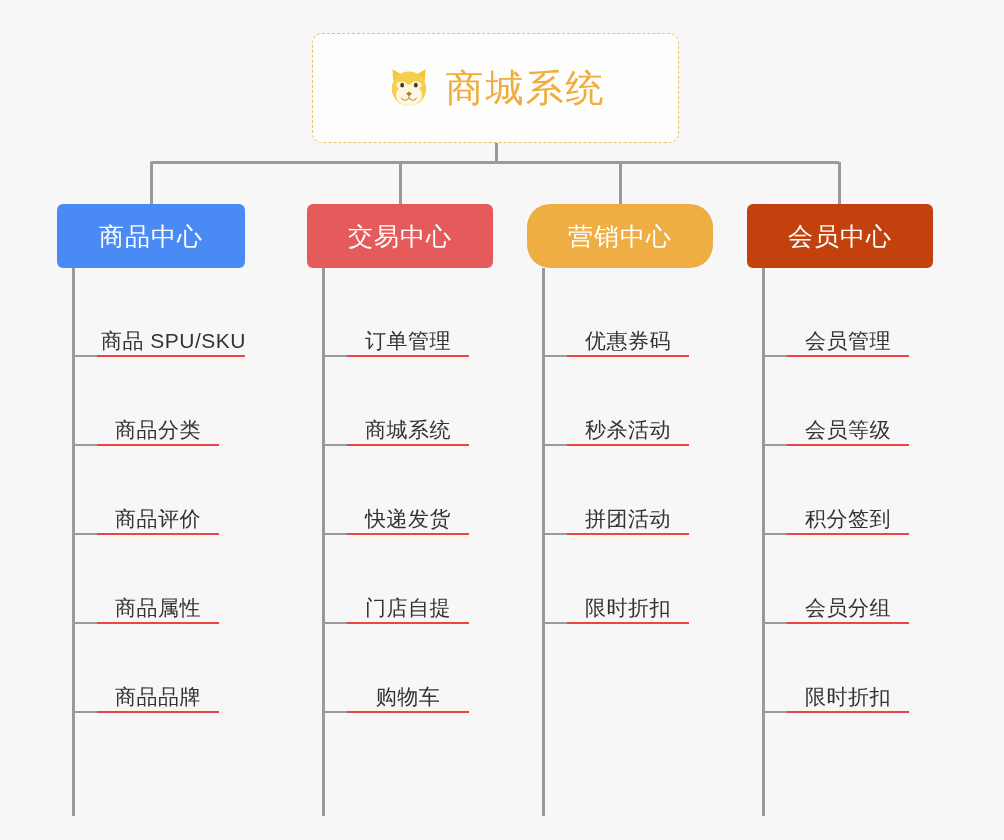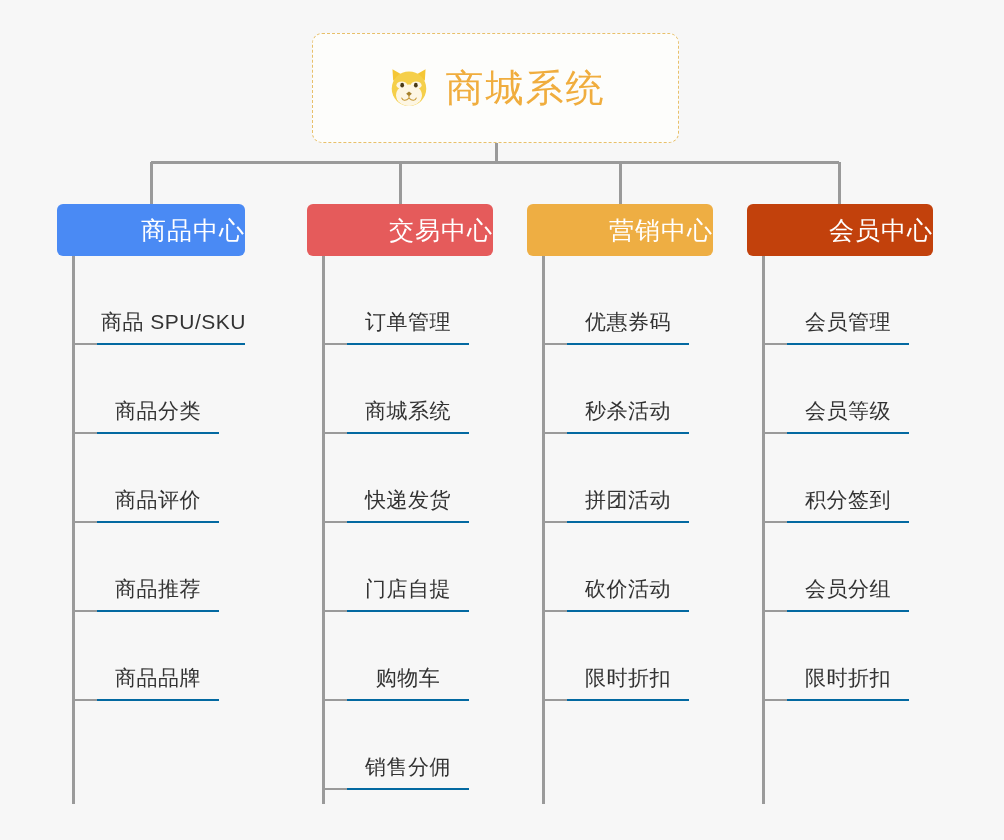--- a/index.html
+++ b/index.html
@@ -76,25 +76,25 @@
     width: 220px;
   }
 
   .column.col-0 { left: 57px;  width: 188px; }
   .column.col-1 { left: 307px; width: 186px; }
   .column.col-2 { left: 527px; width: 186px; }
   .column.col-3 { left: 747px; width: 186px; }
 
   .cat-box {
     position: relative;
-    height: 52px;
+    height: 64px;
     border-radius: 6px;
     display: flex;
     align-items: center;
-    justify-content: flex-end;
+    justify-content: center;
     color: #ffffff;
     font-size: 25px;
     letter-spacing: 1px;
     white-space: nowrap;
   }
 
   .cat-box.c-blue   { background: #4a8af4; }
   .cat-box.c-red    { background: #e55b5b; }
   .cat-box.c-orange { background: #eeae43; }
   .cat-box.c-green  { background: #74c342; }
@@ -112,22 +112,21 @@
   .leaf {
     position: relative;
     height: 89px;
     display: flex;
     align-items: flex-end;
   }
 
   .leaf-inner {
     position: relative;
     margin-left: 22px;
-    padding-bottom: 7px;
-    border-bottom: 2px solid #0369a1;
+    border-bottom: 2px solid #ef4444;
     min-width: 122px;
     display: inline-block;
   }
 
   .leaf-label {
     font-size: 21px;
     color: #333333;
     white-space: nowrap;
     letter-spacing: 0.5px;
     display: block;
@@ -206,21 +205,21 @@
               <span class="leaf-label">商品分类</span>
             </span>
         </div>
         <div class="leaf">
           <span class="leaf-inner">
               <span class="leaf-label">商品评价</span>
             </span>
         </div>
         <div class="leaf">
           <span class="leaf-inner">
-              <span class="leaf-label">商品推荐</span>
+              <span class="leaf-label">商品属性</span>
             </span>
         </div>
         <div class="leaf">
           <span class="leaf-inner">
               <span class="leaf-label">商品品牌</span>
             </span>
         </div>
       </div>
     </div>
 
@@ -247,51 +246,41 @@
         <div class="leaf">
           <span class="leaf-inner">
               <span class="leaf-label">门店自提</span>
             </span>
         </div>
         <div class="leaf">
           <span class="leaf-inner">
               <span class="leaf-label">购物车</span>
             </span>
         </div>
-        <div class="leaf">
-          <span class="leaf-inner">
-              <span class="leaf-label">销售分佣</span>
-            </span>
-        </div>
       </div>
     </div>
 
     <div class="column col-2">
-      <div class="cat-box c-orange" style="background: rgb(238, 174, 67);">
+      <div class="cat-box c-orange" style="background: rgb(238, 174, 67); border-radius: 23px;">
         <span>营销中心</span>
       </div>
       <div class="leaves">
         <div class="leaf">
           <span class="leaf-inner">
               <span class="leaf-label">优惠券码</span>
             </span>
         </div>
         <div class="leaf">
           <span class="leaf-inner">
               <span class="leaf-label">秒杀活动</span>
             </span>
         </div>
         <div class="leaf">
           <span class="leaf-inner">
               <span class="leaf-label">拼团活动</span>
-            </span>
-        </div>
-        <div class="leaf">
-          <span class="leaf-inner">
-              <span class="leaf-label">砍价活动</span>
             </span>
         </div>
         <div class="leaf">
           <span class="leaf-inner">
               <span class="leaf-label">限时折扣</span>
             </span>
         </div>
       </div>
     </div>
 

